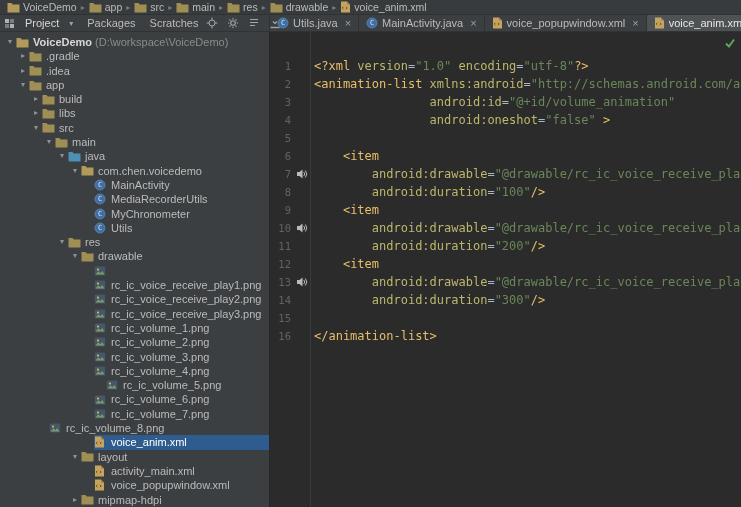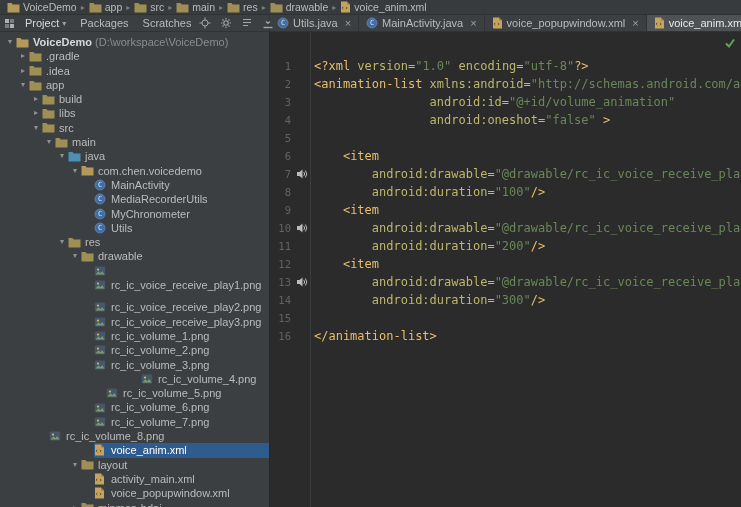--- a/index.html
+++ b/index.html
@@ -14,21 +14,21 @@
   
   .navbar{height:15px;background:#383B3D;border-bottom:1px solid #2f3233;display:flex;align-items:center;padding:0 5px;font-size:10.5px;white-space:nowrap;}
   .crumb{display:inline-flex;align-items:center;gap:3px;padding:0 2px;color:#BBBBBB;cursor:pointer;}
   .sep{color:#7A7D7F;font-size:8px;margin:0 2px;}
   .ic{display:inline-flex;align-items:center;}
 
   
   .row2{height:17px;display:flex;background:var(--panel-bg);border-bottom:1px solid #323232;}
   .panel-header{width:270px;flex:none;display:flex;align-items:center;padding:0 4px;border-right:1px solid #323232;}
   .tool-icon{display:inline-flex;margin-right:3px;}
-  .ptab{display:inline-flex;align-items:center;gap:3px;padding:0 7px;height:100%;cursor:pointer;color:#BBBBBB;}
+  .ptab{display:inline-flex;align-items:center;gap:10px;padding:0 7px;height:100%;cursor:pointer;color:#BBBBBB;}
   .ptab.active{color:#D8D8D8;}
   .dd{font-size:8px;color:#9DA0A8;}
   .panel-header-icons{margin-left:auto;display:flex;align-items:center;gap:9px;padding-right:5px;}
   .hic{display:inline-flex;cursor:pointer;opacity:.9;}
 
   .ed-tabs{flex:1;display:flex;align-items:stretch;overflow:hidden;background:var(--panel-bg);}
   .tab{display:flex;align-items:center;gap:4px;padding:0 7px;border-right:1px solid #323232;color:#BBBBBB;cursor:pointer;white-space:nowrap;}
   .tab.active{background:var(--tab-active-bg);color:#E8E8E8;}
   .tab .close{color:#9DA0A8;margin-left:3px;font-size:11px;line-height:1;}
 
@@ -426,21 +426,21 @@
             <span class="ticon">
               <svg width="12" height="12" viewBox="0 0 12 12">
                 <rect x="0.8" y="1.5" width="10.4" height="9" rx="1" fill="#45576A"></rect>
                 <circle cx="4" cy="4.6" r="1.1" fill="#D6B655"></circle>
                 <path d="M1.5 9.6 L4.5 6.2 L6.4 8.2 L8.2 6 L10.5 9.6 z" fill="#7A9B6A"></path>
               </svg>
             </span>
             <span class="tlabel">rc_ic_voice_receive_play1.png</span>
           </span>
         </div>
-        <div class="tree-row" style="padding-left: 82px; margin-top: 8px;">
+        <div class="tree-row" style="padding-left: 82px;">
           <span class="arrow"></span>
           <span class="rowbody">
             <span class="ticon">
               <svg width="12" height="12" viewBox="0 0 12 12">
                 <rect x="0.8" y="1.5" width="10.4" height="9" rx="1" fill="#45576A"></rect>
                 <circle cx="4" cy="4.6" r="1.1" fill="#D6B655"></circle>
                 <path d="M1.5 9.6 L4.5 6.2 L6.4 8.2 L8.2 6 L10.5 9.6 z" fill="#7A9B6A"></path>
               </svg>
             </span>
             <span class="tlabel">rc_ic_voice_receive_play2.png</span>
@@ -491,21 +491,21 @@
             <span class="ticon">
               <svg width="12" height="12" viewBox="0 0 12 12">
                 <rect x="0.8" y="1.5" width="10.4" height="9" rx="1" fill="#45576A"></rect>
                 <circle cx="4" cy="4.6" r="1.1" fill="#D6B655"></circle>
                 <path d="M1.5 9.6 L4.5 6.2 L6.4 8.2 L8.2 6 L10.5 9.6 z" fill="#7A9B6A"></path>
               </svg>
             </span>
             <span class="tlabel">rc_ic_volume_3.png</span>
           </span>
         </div>
-        <div class="tree-row" style="padding-left: 82px; margin-left: 47px;">
+        <div class="tree-row" style="padding-left: 82px;">
           <span class="arrow"></span>
           <span class="rowbody">
             <span class="ticon">
               <svg width="12" height="12" viewBox="0 0 12 12">
                 <rect x="0.8" y="1.5" width="10.4" height="9" rx="1" fill="#45576A"></rect>
                 <circle cx="4" cy="4.6" r="1.1" fill="#D6B655"></circle>
                 <path d="M1.5 9.6 L4.5 6.2 L6.4 8.2 L8.2 6 L10.5 9.6 z" fill="#7A9B6A"></path>
               </svg>
             </span>
             <span class="tlabel">rc_ic_volume_4.png</span>

